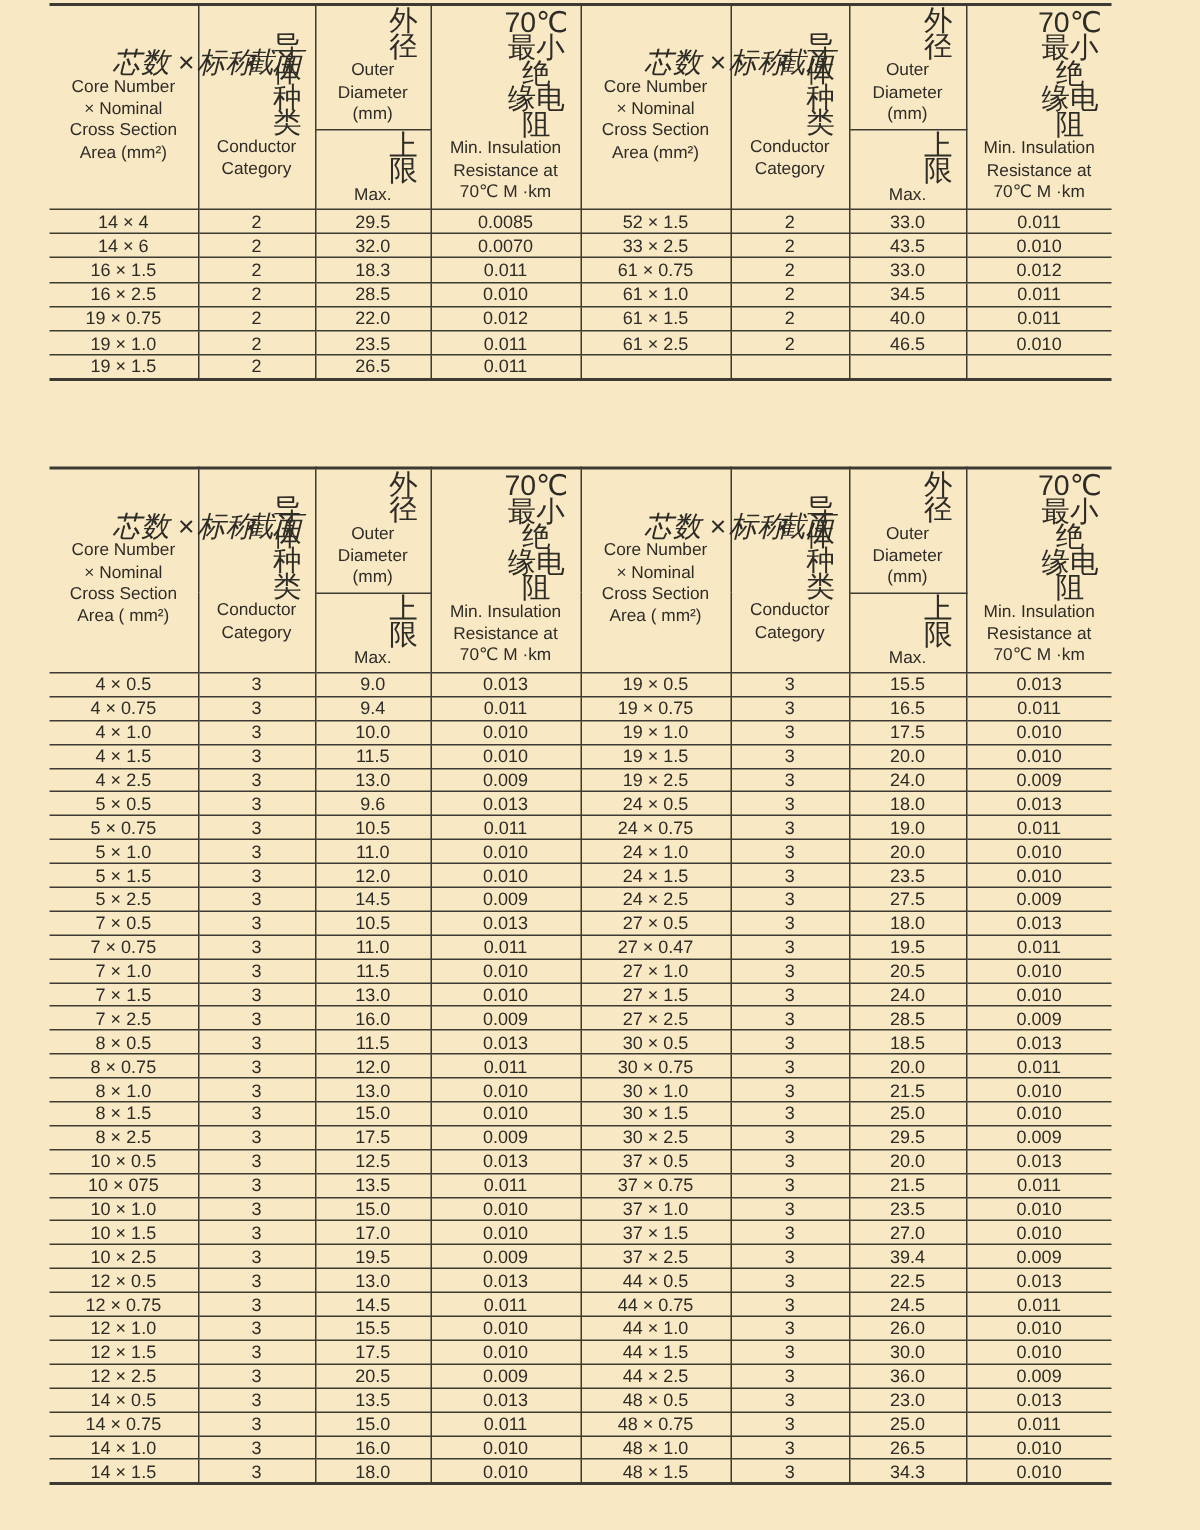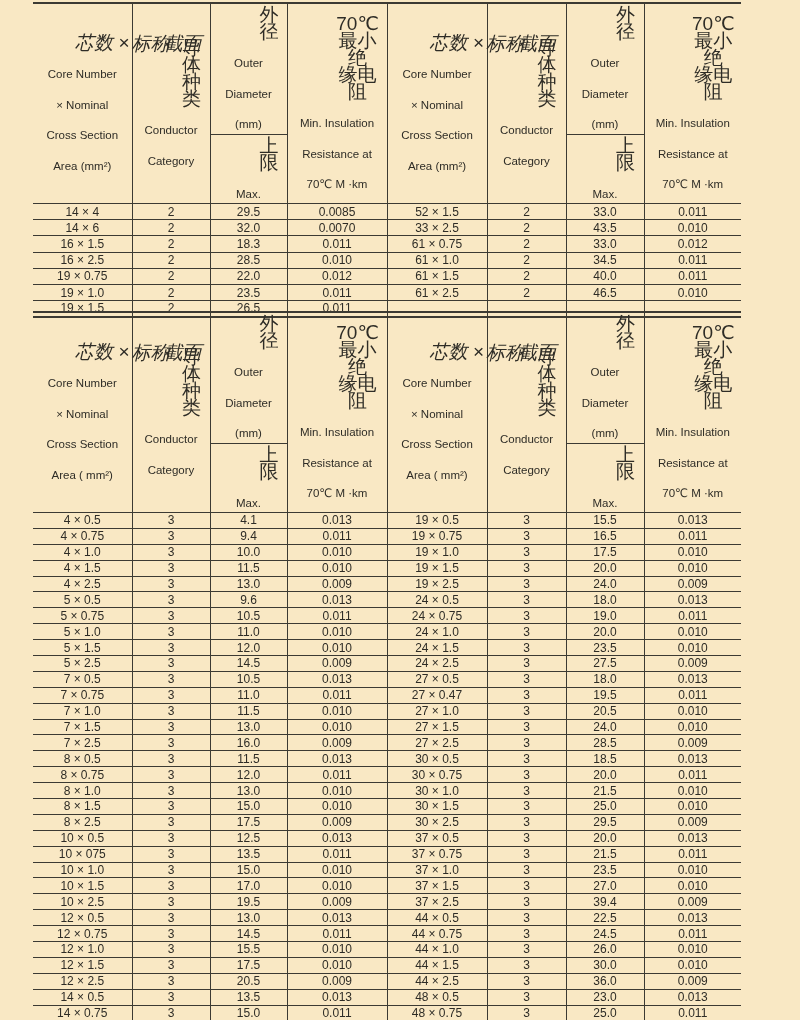--- a/index.html
+++ b/index.html
@@ -32,21 +32,21 @@
   thead th {
     font-weight:normal;
     text-align:center;
     vertical-align:middle;
     padding:2px 1px;
   }
   tr.head-row-1 th { height:62px; }
   tr.head-row-2 th { height:48px; }
 
   .zh { font-size:19px; line-height:17px;padding-left:41px; }
-  .en { font-size:11.5px; line-height:14.5px;margin-top:16px; }
+  .en { font-size:11.5px; line-height:14.5px; }
 
   .core-title { white-space:nowrap;font-style:italic; }
   .zh-stack {
     display:inline-flex;
     flex-direction:row;
     vertical-align:middle;
     line-height:15px;
     text-align:left;
     margin-left:2px;
   }
@@ -308,21 +308,21 @@
         <th>
           <div class="zh">上限</div>
           <div class="en">Max.</div>
         </th>
       </tr>
     </thead>
     <tbody>
         <tr>
           <td>4 × 0.5</td>
           <td>3</td>
-          <td>4.1</td>
+          <td>9.0</td>
           <td>0.013</td>
           <td>19 × 0.5</td>
           <td>3</td>
           <td>15.5</td>
           <td>0.013</td>
         </tr>
         <tr>
           <td>4 × 0.75</td>
           <td>3</td>
           <td>9.4</td>

